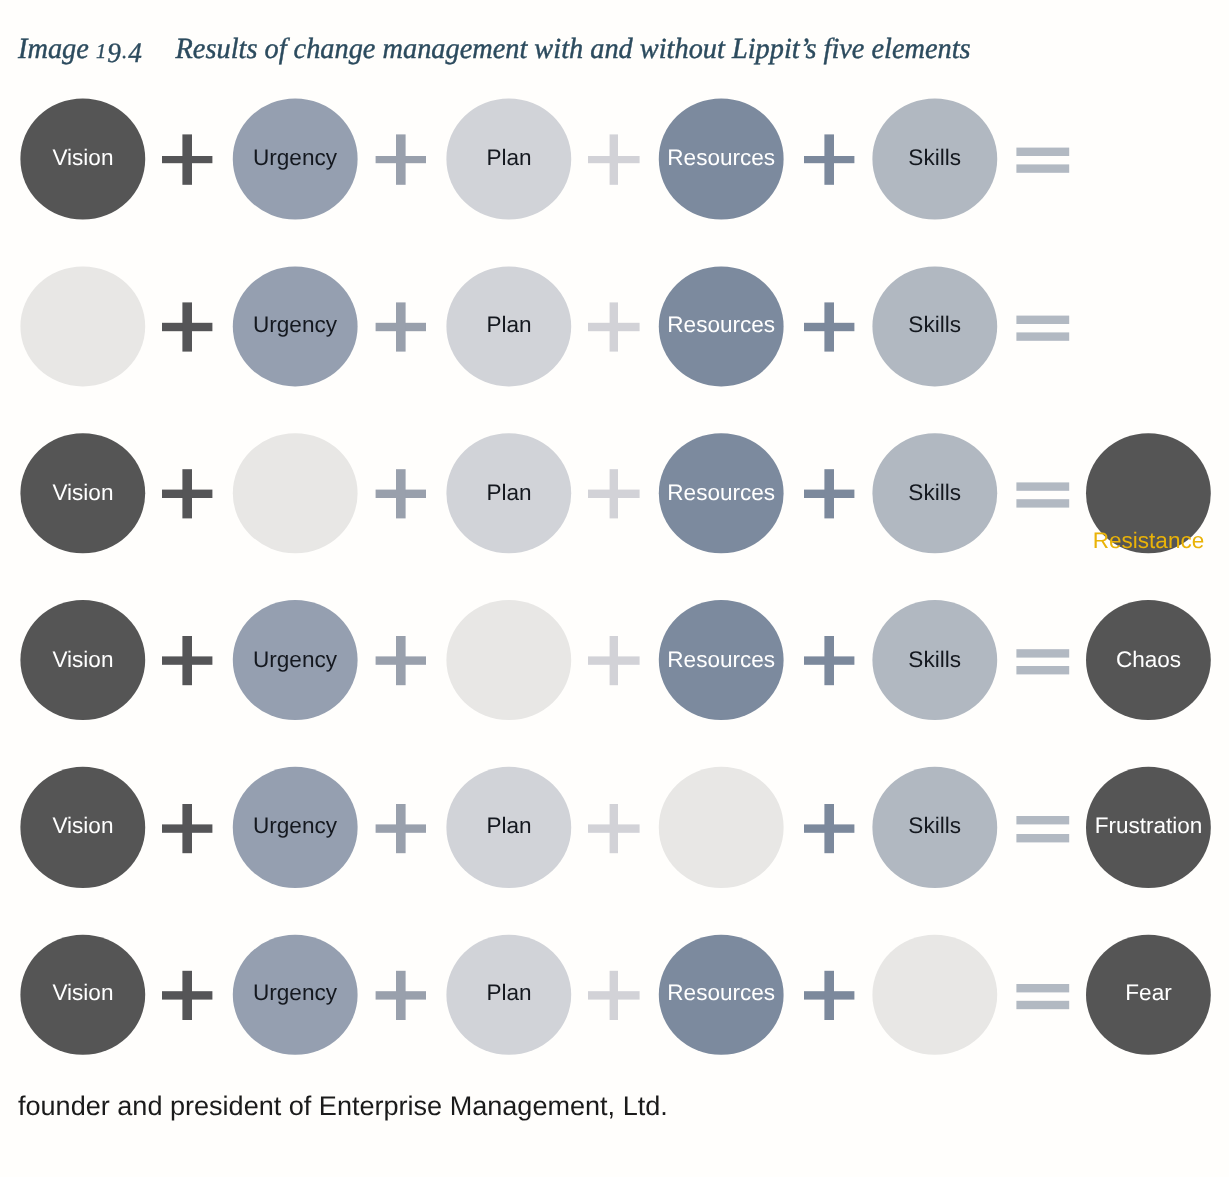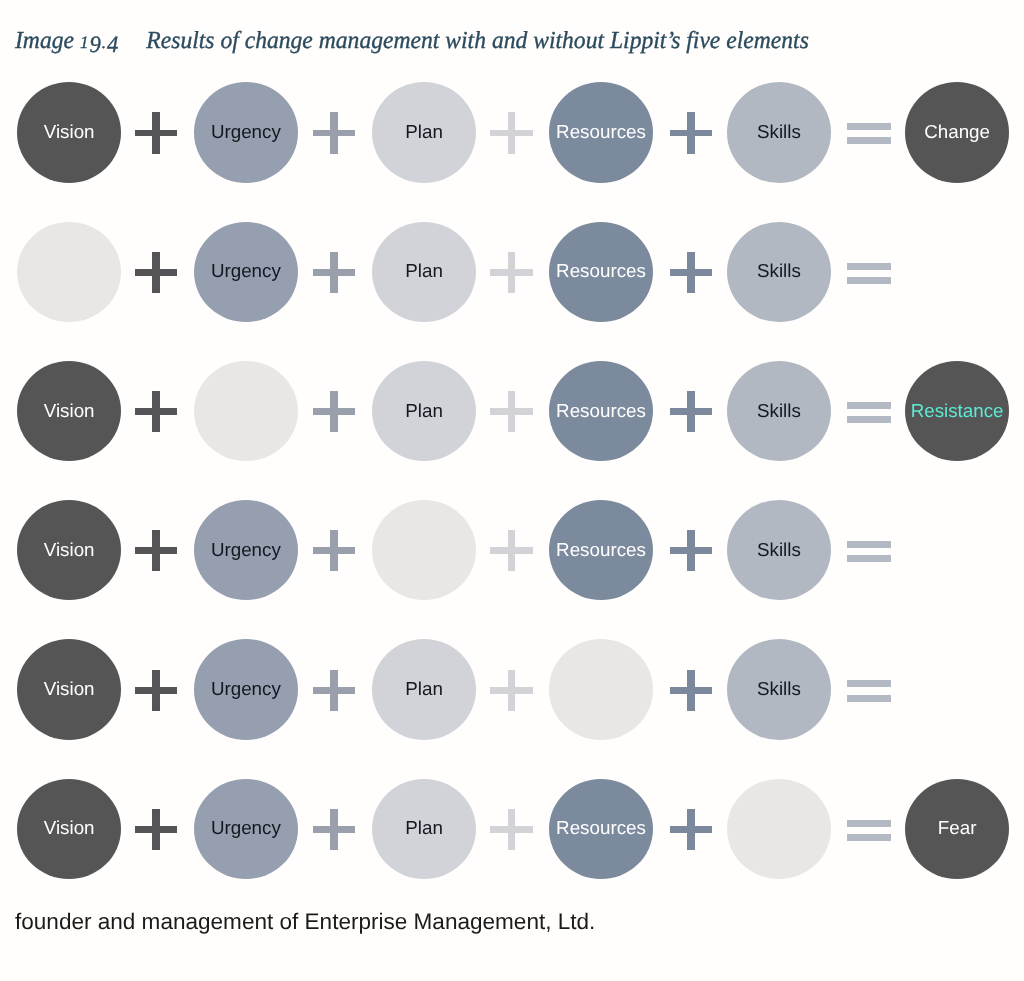--- a/index.html
+++ b/index.html
@@ -119,23 +119,20 @@
           <div class="v" style="left:17.6px;top:30.2px;width:7.6px;height:41.2px;background:#d2d2d7"></div>
         </div>
         <div class="op" style="left: 669.65px; top: 0px; width: 42.7px; height: 101px;">
           <div class="h" style="left:0;top:47.4px;width:42.7px;height:6.8px;background:#7c899c"></div>
           <div class="v" style="left:17.6px;top:30.2px;width:7.6px;height:41.2px;background:#7c899c"></div>
         </div>
         <div class="op" style="left: 847.3px; top: 0px; width: 44.2px; height: 101px;">
           <div class="h" style="left:0;top:41.0px;width:44.2px;height:7.0px;background:#b2b9c2"></div>
           <div class="h" style="left:0;top:55.2px;width:44.2px;height:7.0px;background:#b2b9c2"></div>
         </div>
-        <div class="node" style="left: 905.1px; top: 0px; background: rgb(85, 85, 85); color: rgb(255, 255, 255);">
-          <span>Change</span>
-        </div>
       </div>
       <div class="row" style="top: 221.5px;">
         <div class="node" style="left: 17.15px; top: 0px; background: rgb(232, 231, 229); color: rgb(255, 255, 255);"></div>
         <div class="node" style="left: 193.85px; top: 0px; background: rgb(149, 159, 176); color: rgb(20, 24, 31);">
           <span>Urgency</span>
         </div>
         <div class="node" style="left: 372.15px; top: 0px; background: rgb(209, 211, 216); color: rgb(20, 24, 31);">
           <span>Plan</span>
         </div>
         <div class="node" style="left: 549px; top: 0px; background: rgb(124, 138, 158); color: rgb(255, 255, 255);">
@@ -192,21 +189,21 @@
           <div class="v" style="left:17.6px;top:30.2px;width:7.6px;height:41.2px;background:#d2d2d7"></div>
         </div>
         <div class="op" style="left: 669.65px; top: 0px; width: 42.7px; height: 101px;">
           <div class="h" style="left:0;top:47.4px;width:42.7px;height:6.8px;background:#7c899c"></div>
           <div class="v" style="left:17.6px;top:30.2px;width:7.6px;height:41.2px;background:#7c899c"></div>
         </div>
         <div class="op" style="left: 847.3px; top: 0px; width: 44.2px; height: 101px;">
           <div class="h" style="left:0;top:41.0px;width:44.2px;height:7.0px;background:#b2b9c2"></div>
           <div class="h" style="left:0;top:55.2px;width:44.2px;height:7.0px;background:#b2b9c2"></div>
         </div>
-        <div class="node" style="left: 905.1px; top: 0px; background: rgb(85, 85, 85); color: #5eead4;">
+        <div class="node" style="left: 905.1px; top: 0px; background: rgb(85, 85, 85); color: #eab308; align-items: flex-end;">
           <span>Resistance</span>
         </div>
       </div>
       <div class="row" style="top: 500.1px;">
         <div class="node" style="left: 17.15px; top: 0px; background: rgb(85, 85, 85); color: rgb(255, 255, 255);">
           <span>Vision</span>
         </div>
         <div class="node" style="left: 193.85px; top: 0px; background: rgb(149, 159, 176); color: rgb(20, 24, 31);">
           <span>Urgency</span>
         </div>
@@ -230,20 +227,23 @@
           <div class="v" style="left:17.6px;top:30.2px;width:7.6px;height:41.2px;background:#d2d2d7"></div>
         </div>
         <div class="op" style="left: 669.65px; top: 0px; width: 42.7px; height: 101px;">
           <div class="h" style="left:0;top:47.4px;width:42.7px;height:6.8px;background:#7c899c"></div>
           <div class="v" style="left:17.6px;top:30.2px;width:7.6px;height:41.2px;background:#7c899c"></div>
         </div>
         <div class="op" style="left: 847.3px; top: 0px; width: 44.2px; height: 101px;">
           <div class="h" style="left:0;top:41.0px;width:44.2px;height:7.0px;background:#b2b9c2"></div>
           <div class="h" style="left:0;top:55.2px;width:44.2px;height:7.0px;background:#b2b9c2"></div>
         </div>
+        <div class="node" style="left: 905.1px; top: 0px; background: rgb(85, 85, 85); color: rgb(255, 255, 255);">
+          <span>Chaos</span>
+        </div>
       </div>
       <div class="row" style="top: 639.4px;">
         <div class="node" style="left: 17.15px; top: 0px; background: rgb(85, 85, 85); color: rgb(255, 255, 255);">
           <span>Vision</span>
         </div>
         <div class="node" style="left: 193.85px; top: 0px; background: rgb(149, 159, 176); color: rgb(20, 24, 31);">
           <span>Urgency</span>
         </div>
         <div class="node" style="left: 372.15px; top: 0px; background: rgb(209, 211, 216); color: rgb(20, 24, 31);">
           <span>Plan</span>
@@ -264,20 +264,23 @@
           <div class="h" style="left:0;top:47.4px;width:42.7px;height:6.8px;background:#d2d2d7"></div>
           <div class="v" style="left:17.6px;top:30.2px;width:7.6px;height:41.2px;background:#d2d2d7"></div>
         </div>
         <div class="op" style="left: 669.65px; top: 0px; width: 42.7px; height: 101px;">
           <div class="h" style="left:0;top:47.4px;width:42.7px;height:6.8px;background:#7c899c"></div>
           <div class="v" style="left:17.6px;top:30.2px;width:7.6px;height:41.2px;background:#7c899c"></div>
         </div>
         <div class="op" style="left: 847.3px; top: 0px; width: 44.2px; height: 101px;">
           <div class="h" style="left:0;top:41.0px;width:44.2px;height:7.0px;background:#b2b9c2"></div>
           <div class="h" style="left:0;top:55.2px;width:44.2px;height:7.0px;background:#b2b9c2"></div>
+        </div>
+        <div class="node" style="left: 905.1px; top: 0px; background: rgb(85, 85, 85); color: rgb(255, 255, 255);">
+          <span>Frustration</span>
         </div>
       </div>
       <div class="row" style="top: 778.7px;">
         <div class="node" style="left: 17.15px; top: 0px; background: rgb(85, 85, 85); color: rgb(255, 255, 255);">
           <span>Vision</span>
         </div>
         <div class="node" style="left: 193.85px; top: 0px; background: rgb(149, 159, 176); color: rgb(20, 24, 31);">
           <span>Urgency</span>
         </div>
         <div class="node" style="left: 372.15px; top: 0px; background: rgb(209, 211, 216); color: rgb(20, 24, 31);">
@@ -307,16 +310,16 @@
           <div class="h" style="left:0;top:41.0px;width:44.2px;height:7.0px;background:#b2b9c2"></div>
           <div class="h" style="left:0;top:55.2px;width:44.2px;height:7.0px;background:#b2b9c2"></div>
         </div>
         <div class="node" style="left: 905.1px; top: 0px; background: rgb(85, 85, 85); color: rgb(255, 255, 255); justify-content: center;">
           <span>Fear</span>
         </div>
       </div>
     </div>
 
   <div class="source">
-    <div class="sline">founder and management of Enterprise Management, Ltd.</div>
+    <div class="sline">founder and president of Enterprise Management, Ltd.</div>
   </div>
 
 </div>
 
 </body></html>

